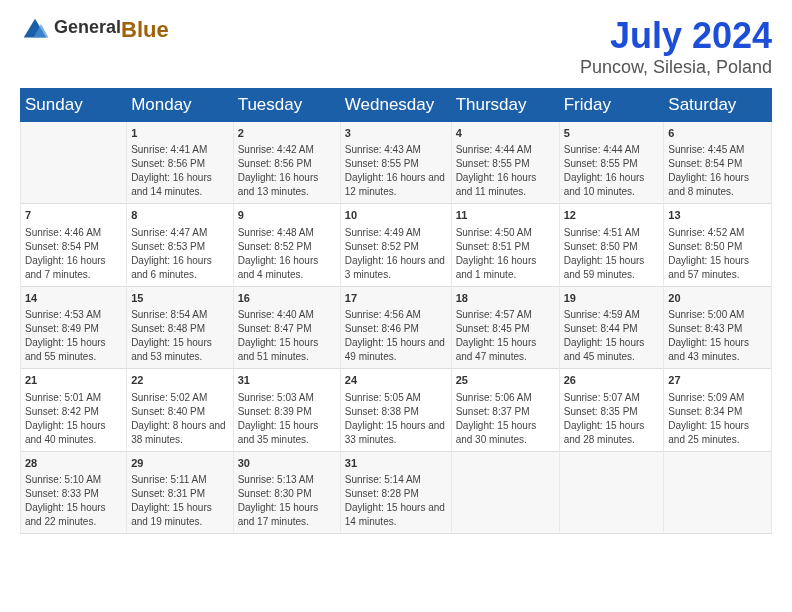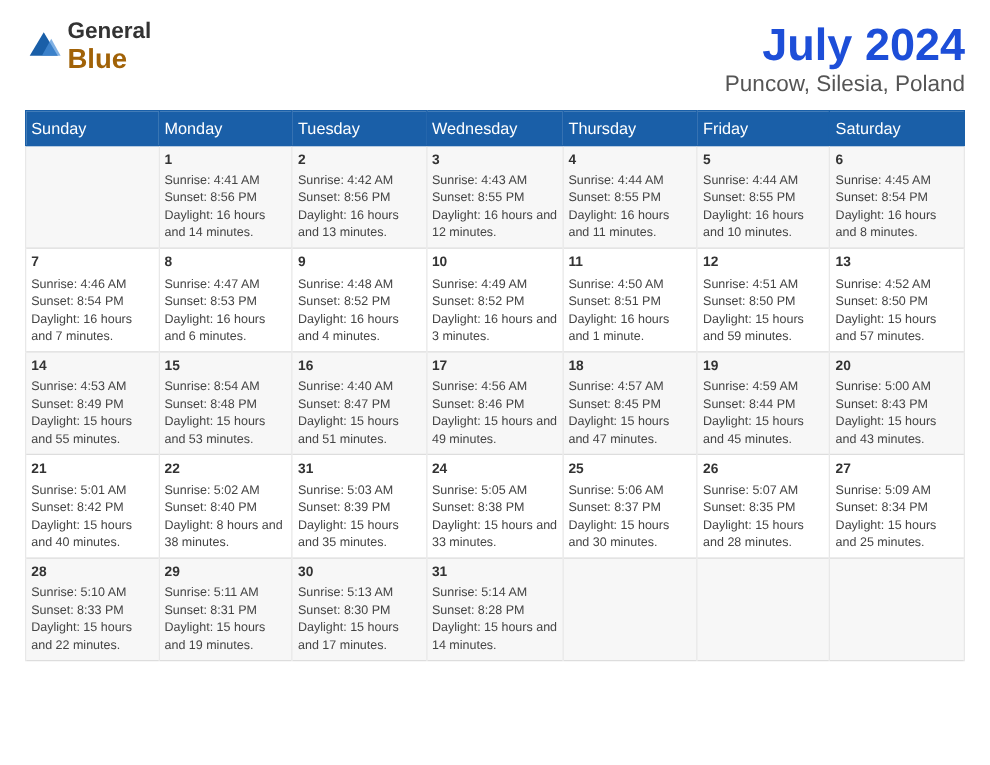--- a/index.html
+++ b/index.html
@@ -19,21 +19,21 @@
       justify-content: space-between;
       align-items: flex-start;
       margin-bottom: 10px;
     }
     .logo {
       display: flex;
       align-items: center;
     }
     .logo-text {
       display: flex;
-      flex-direction: column;
+      flex-direction: row;
       line-height: 1.1;
     }
     .logo-general {
       font-size: 18px;
       font-weight: bold;
       color: #333;
     }
     .logo-blue {
       font-size: 22px;
       font-weight: bold;
@@ -59,21 +59,21 @@
     table {
       width: 100%;
       border-collapse: collapse;
       font-size: 10.5px;
     }
     thead tr th {
       background-color: #1a5fa8;
       color: white;
       padding: 6px 4px;
       text-align: left;
-      font-size: 13px;
+      font-size: 17px;
       font-weight: normal;
       border: 1px solid #1a5fa8;
     }
     tbody tr {
       border-bottom: 1px solid #ddd;
     }
     tbody tr td {
       vertical-align: top;
       padding: 4px 4px;
       border-right: 1px solid #e8e8e8;

